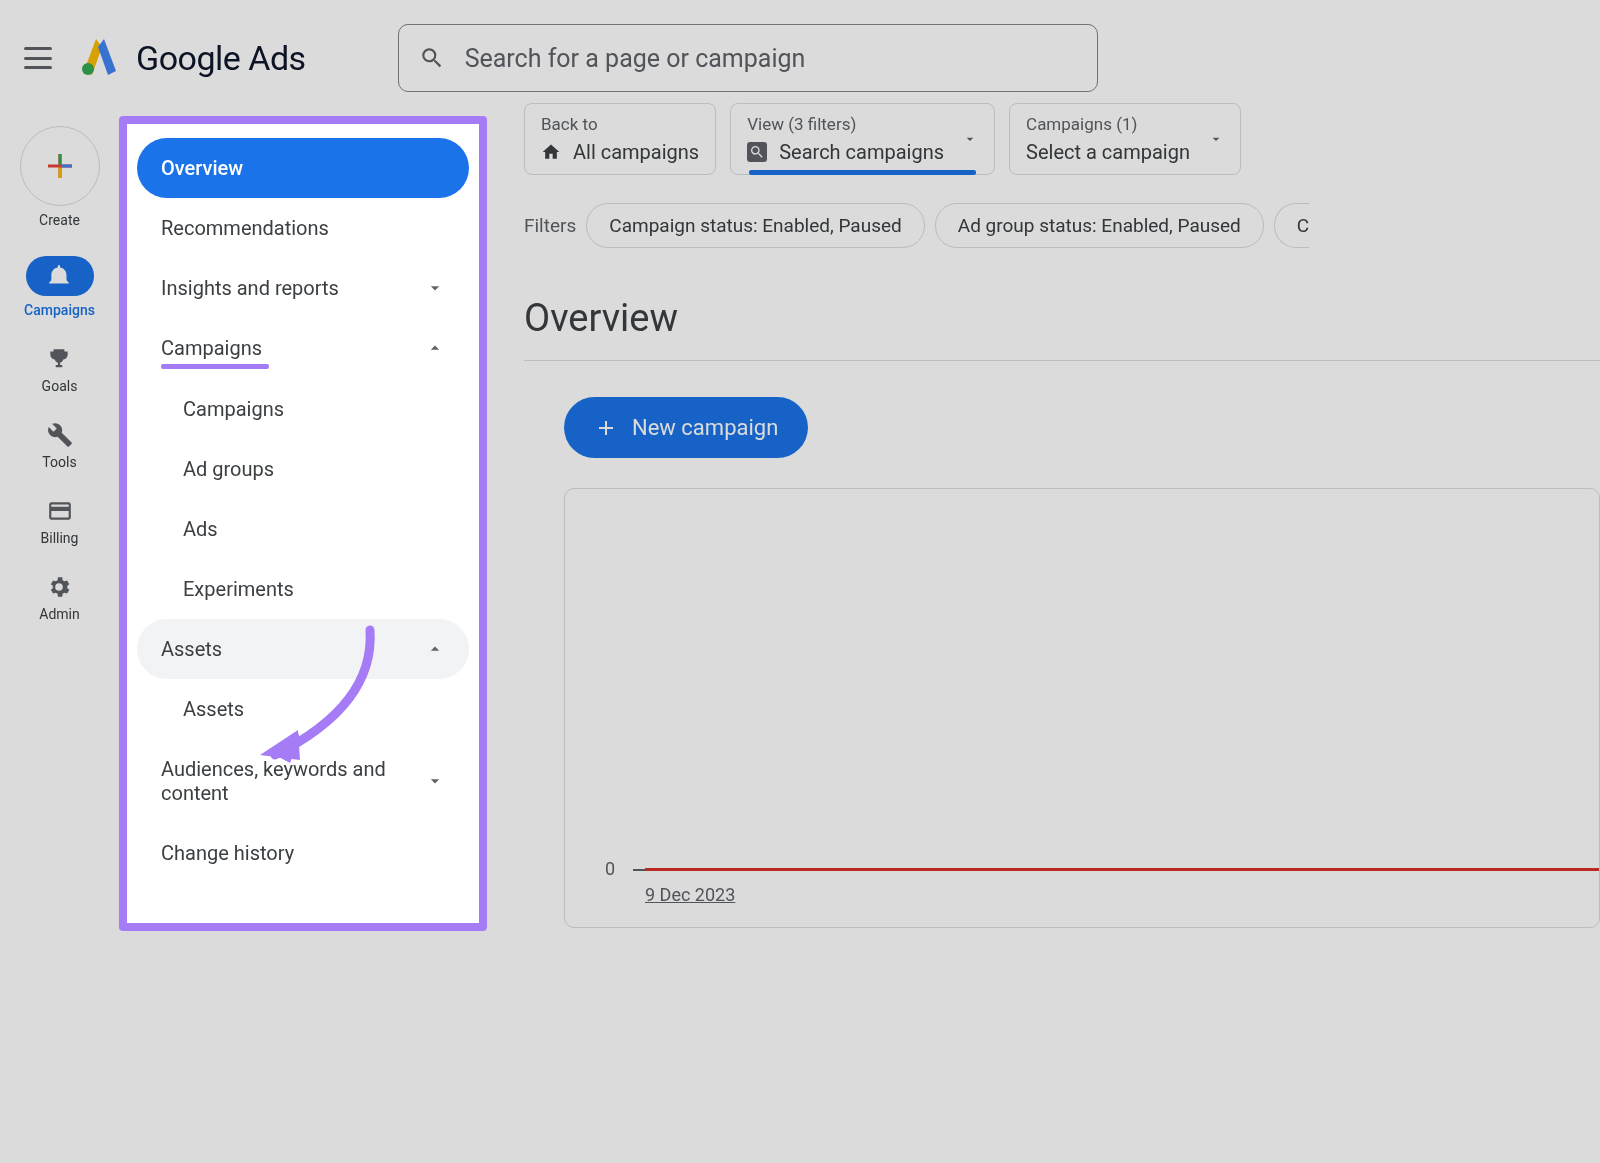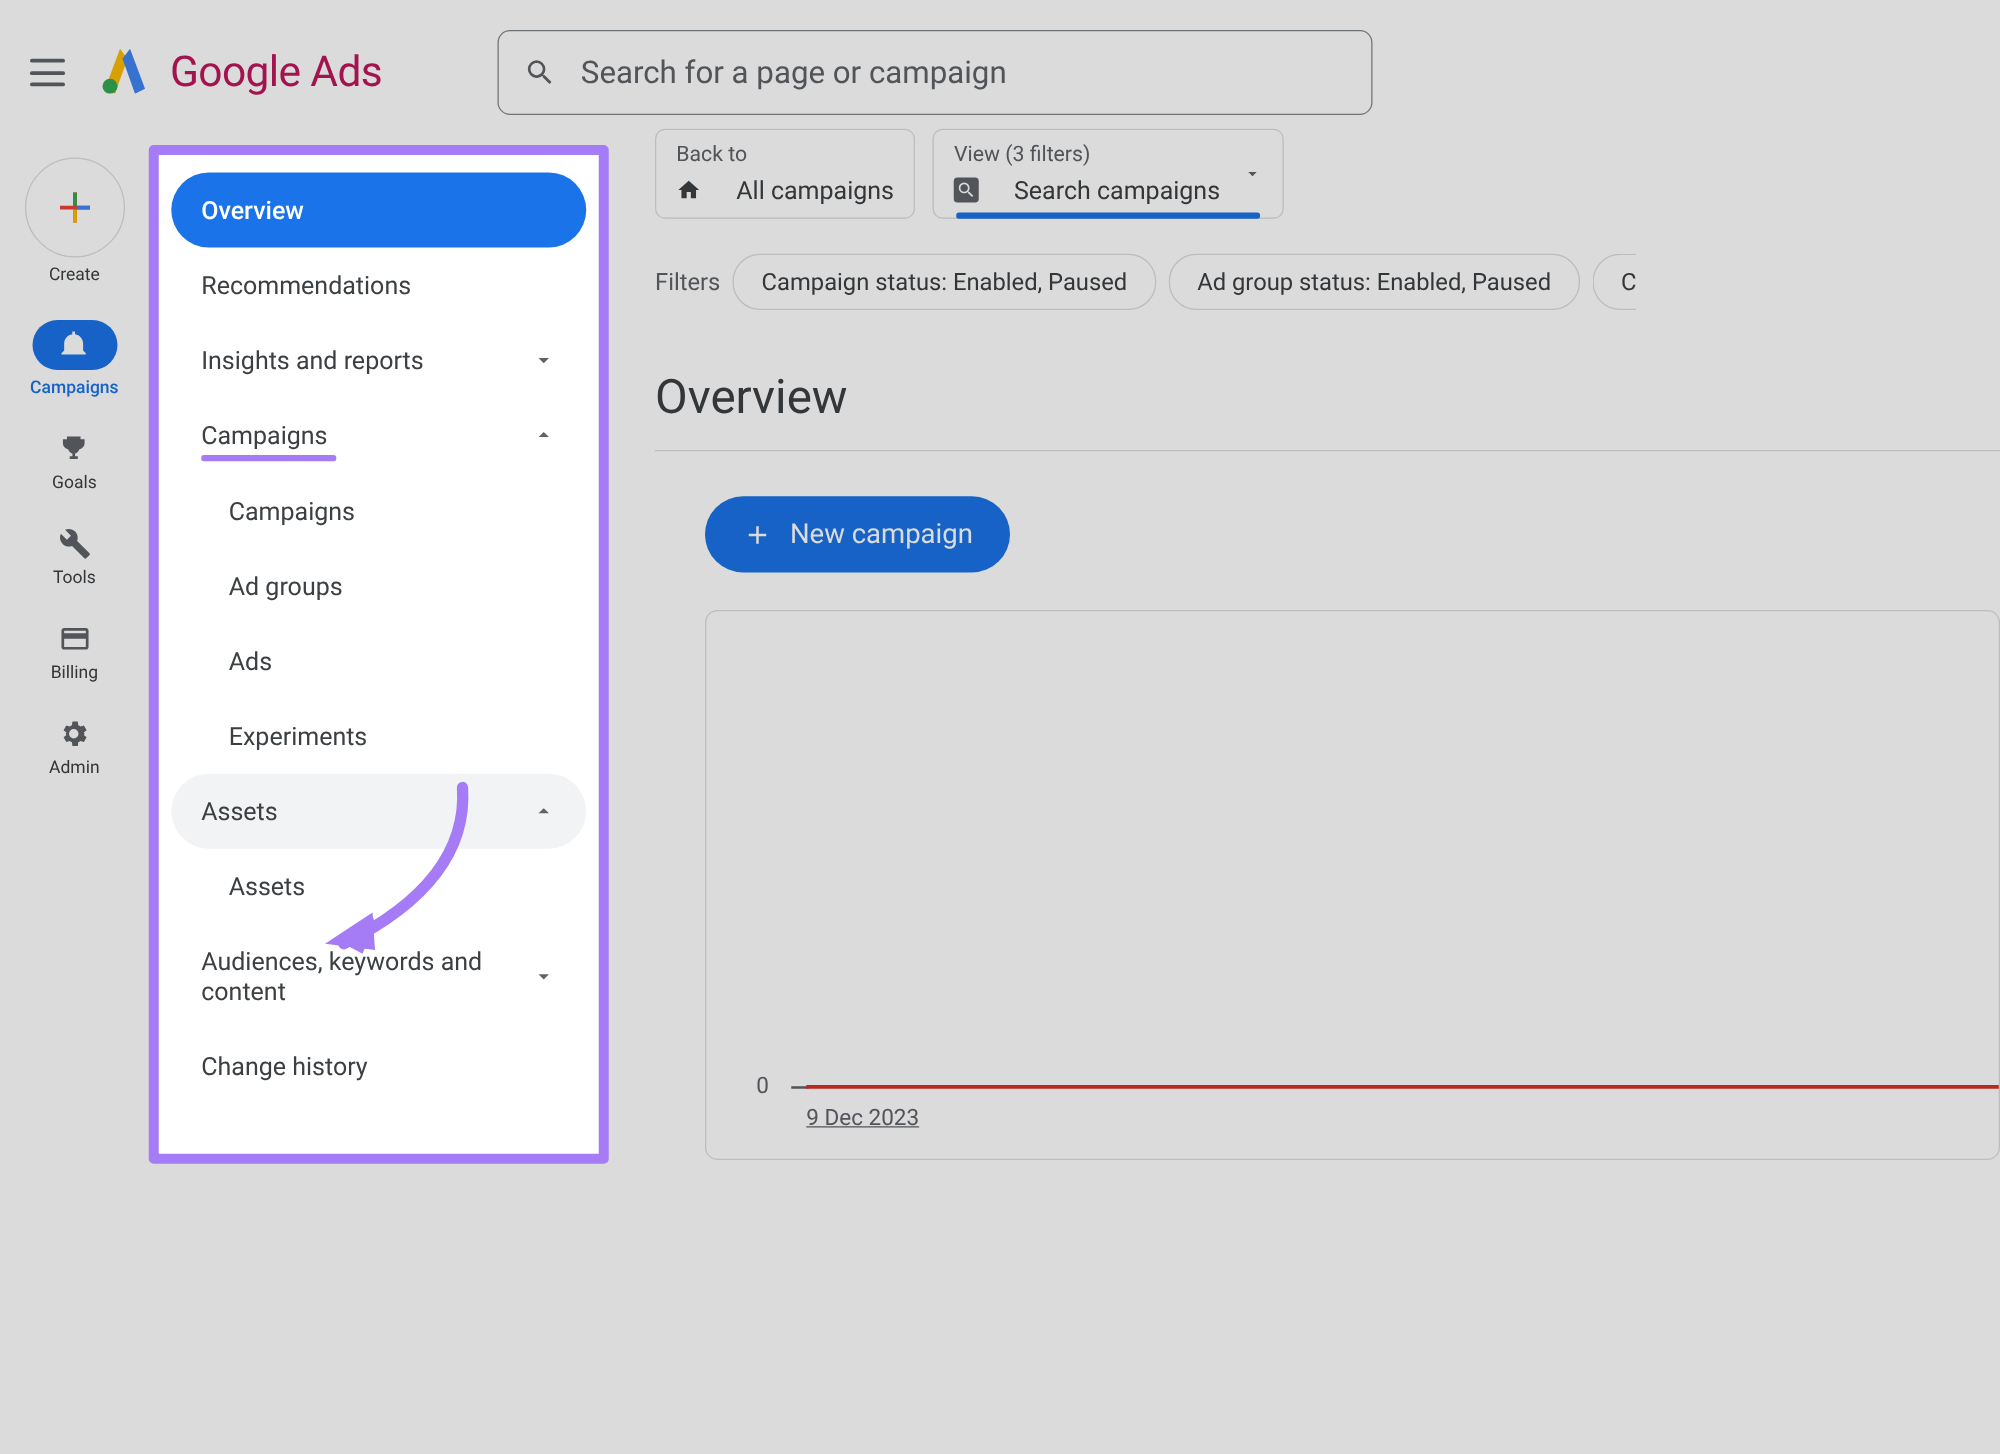--- a/index.html
+++ b/index.html
@@ -4,21 +4,21 @@
 <style>
 * { margin: 0; padding: 0; box-sizing: border-box; font-family: 'Google Sans', Roboto, Arial, sans-serif; }
 body { background: #fff; position: relative; width: 1600px; height: 1163px; overflow: hidden; }
 
 
 .top-bar { display: flex; align-items: center; height: 116px; padding: 0 24px; gap: 28px; }
 .hamburger { width: 28px; height: 22px; display: flex; flex-direction: column; justify-content: space-between; cursor: pointer; }
 .hamburger span { height: 3px; background: #5f6368; border-radius: 2px; }
 .logo-group { display: flex; align-items: center; gap: 16px; }
 .logo-mark svg { width: 40px; height: 38px; }
-.logo-text { font-size: 34px; color: #be185d; font-weight: 400; letter-spacing: -0.5px; }
+.logo-text { font-size: 34px; color: #0f172a; font-weight: 400; letter-spacing: -0.5px; }
 .search-box { flex: 0 0 700px; height: 68px; border: 1px solid #80868b; border-radius: 10px; display: flex; align-items: center; padding: 0 20px; margin-left: 64px; }
 .search-box svg { width: 26px; height: 26px; fill: #5f6368; margin-right: 20px; }
 .search-box input { border: none; outline: none; font-size: 25px; color: #5f6368; background: transparent; flex: 1; }
 .search-box input::placeholder { color: #5f6368; }
 
 
 .icon-rail { position: absolute; left: 0; top: 116px; width: 119px; display: flex; flex-direction: column; align-items: center; gap: 28px; padding-top: 10px; }
 .rail-item { display: flex; flex-direction: column; align-items: center; gap: 6px; cursor: pointer; }
 .rail-icon-circle { width: 80px; height: 80px; border-radius: 50%; display: flex; align-items: center; justify-content: center; }
 .rail-icon-circle.white-bg { background: #fff; border: 1px solid #dadce0; }
@@ -40,21 +40,21 @@
 
 .arrow-annotation { position: absolute; left: 250px; top: 625px; width: 140px; height: 145px; z-index: 101; pointer-events: none; }
 
 
 .main-area { position: absolute; left: 524px; top: 103px; right: 0; }
 .selector-row { display: flex; gap: 14px; }
 .selector-box { border: 1px solid #dadce0; border-radius: 8px; padding: 10px 16px; display: flex; flex-direction: column; gap: 6px; background: #fff; min-height: 68px; }
 .selector-box.middle { position: relative; padding-right: 50px; }
 .selector-box.right { padding-right: 50px; position: relative; }
 .sel-top { font-size: 17px; color: #5f6368; }
-.sel-bottom { display: flex; align-items: center; gap: 28px; font-size: 20px; color: #3c4043; }
+.sel-bottom { display: flex; align-items: center; gap: 12px; font-size: 20px; color: #3c4043; }
 .sel-bottom svg { width: 20px; height: 20px; fill: #3c4043; }
 .drop-arrow { position: absolute; right: 16px; top: 50%; transform: translateY(-50%); }
 .middle-underline { position: absolute; bottom: -1px; left: 18px; right: 18px; height: 5px; background: #1a73e8; border-radius: 2px; }
 
 .filters-row { display: flex; align-items: center; gap: 10px; margin-top: 28px; }
 .filters-label { font-size: 19px; color: #5f6368; }
 .filter-chip { border: 1px solid #dadce0; border-radius: 22px; padding: 10px 22px; font-size: 19px; color: #3c4043; }
 
 .page-title { font-size: 38px; color: #3c4043; margin-top: 48px; font-weight: 400; }
 .divider-line { height: 1px; background: #dadce0; margin-top: 20px; }
@@ -161,20 +161,29 @@
         <svg viewBox="0 0 24 24" style="background:#5f6368;fill:#fff;border-radius:3px;padding:2px;">
             <path d="M15.5 14h-.79l-.28-.27A6.471 6.471 0 0 0 16 9.5 6.5 6.5 0 1 0 9.5 16c1.61 0 3.09-.59 4.23-1.57l.27.28v.79l5 4.99L20.49 19l-4.99-5zm-6 0C7.01 14 5 11.99 5 9.5S7.01 5 9.5 5 14 7.01 14 9.5 11.99 14 9.5 14z"></path>
           </svg>
         <span>Search campaigns</span>
       </span>
       <svg class="drop-arrow" width="16" height="16" viewBox="0 0 24 24" fill="#5f6368">
           <path d="M7 10l5 5 5-5z"></path>
         </svg>
       <div class="middle-underline"></div>
     </div>
+    <div class="selector-box right">
+      <span class="sel-top">Campaigns (1)</span>
+      <span class="sel-bottom">
+        <span>Select a campaign</span>
+      </span>
+      <svg class="drop-arrow" width="16" height="16" viewBox="0 0 24 24" fill="#5f6368">
+          <path d="M7 10l5 5 5-5z"></path>
+        </svg>
+    </div>
   </div>
 
   <div class="filters-row">
     <span class="filters-label">Filters</span>
     <span class="filter-chip">Campaign status: Enabled, Paused</span>
     <span class="filter-chip">Ad group status: Enabled, Paused</span>
     <span class="filter-chip" style="padding-right:0;border-right:none;border-radius:22px 0 0 22px;">C</span>
   </div>
 
   <h1 class="page-title">Overview</h1>

